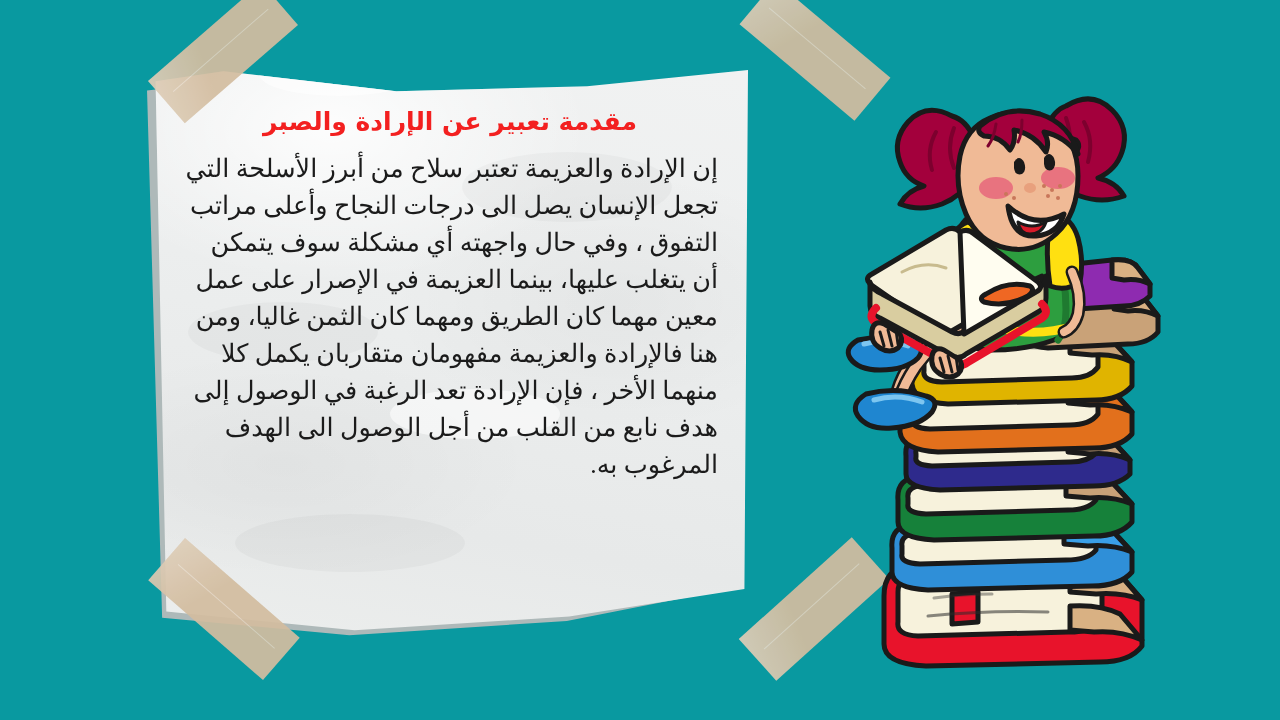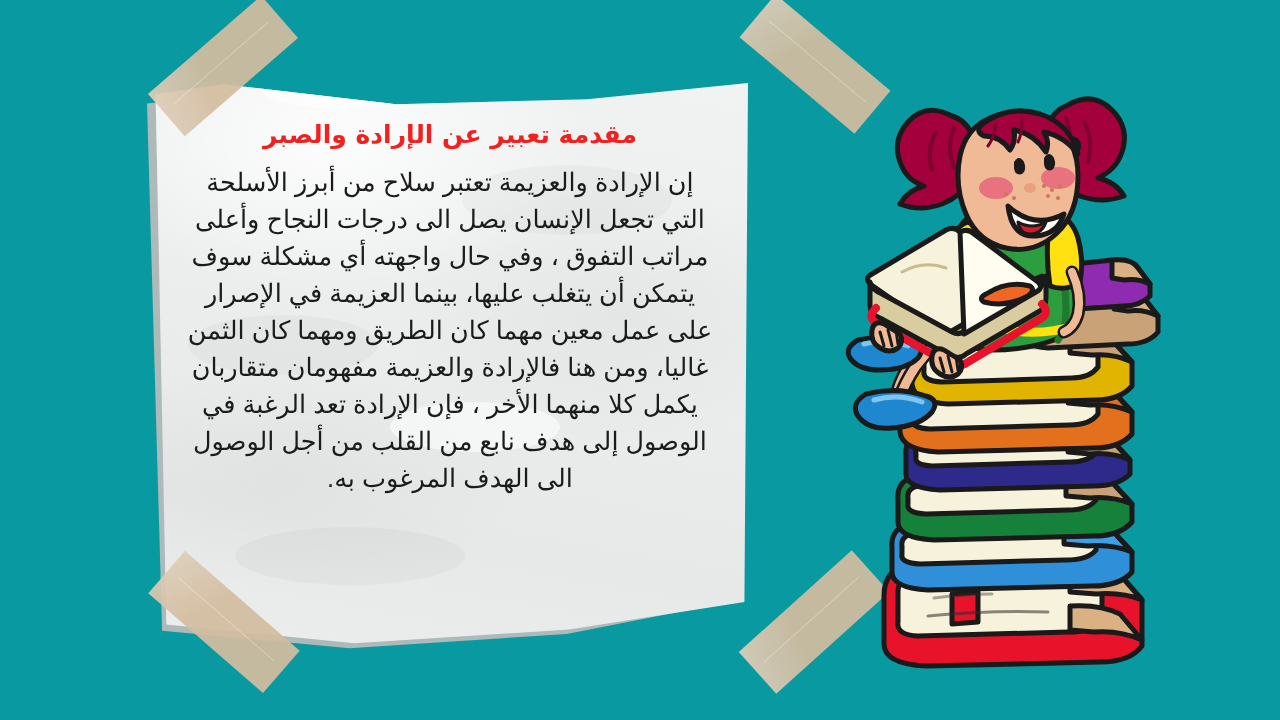--- a/index.html
+++ b/index.html
@@ -19,21 +19,21 @@
     position: relative;
     width: 1280px;
     height: 720px;
     background: #0999a0;
   }
 
   
   #paper-wrap {
     position: absolute;
     left: 140px;
-    top: 28px;
+    top: 15px;
     width: 608px;
     height: 630px;
   }
 
   #paper-shadow {
     position: absolute;
     left: 4px;
     top: 10px;
     width: 604px;
     height: 624px;
@@ -84,28 +84,28 @@
     font-weight: 700;
     font-size: 25px;
     line-height: 1.2;
     color: #f32020;
     letter-spacing: -0.3px;
     margin: 0 0 14px 0;
     white-space: nowrap;
   }
 
   #doc-body {
-    font-family: Liberation Sans, sans-serif;
+    font-family: Liberation Serif, serif;
     font-weight: 400;
     font-size: 25.5px;
     line-height: 1.45;
     color: #1b1b1b;
     margin: 0;
     padding: 0 4px;
-    text-align: center;
+    text-align: right;
   }
 
   
   .tape {
     position: absolute;
     background:
       linear-gradient(110deg, rgba(255,255,255,0.26) 0%, rgba(255,255,255,0) 38%),
       #d3bda0;
     opacity: 0.93;
   }

